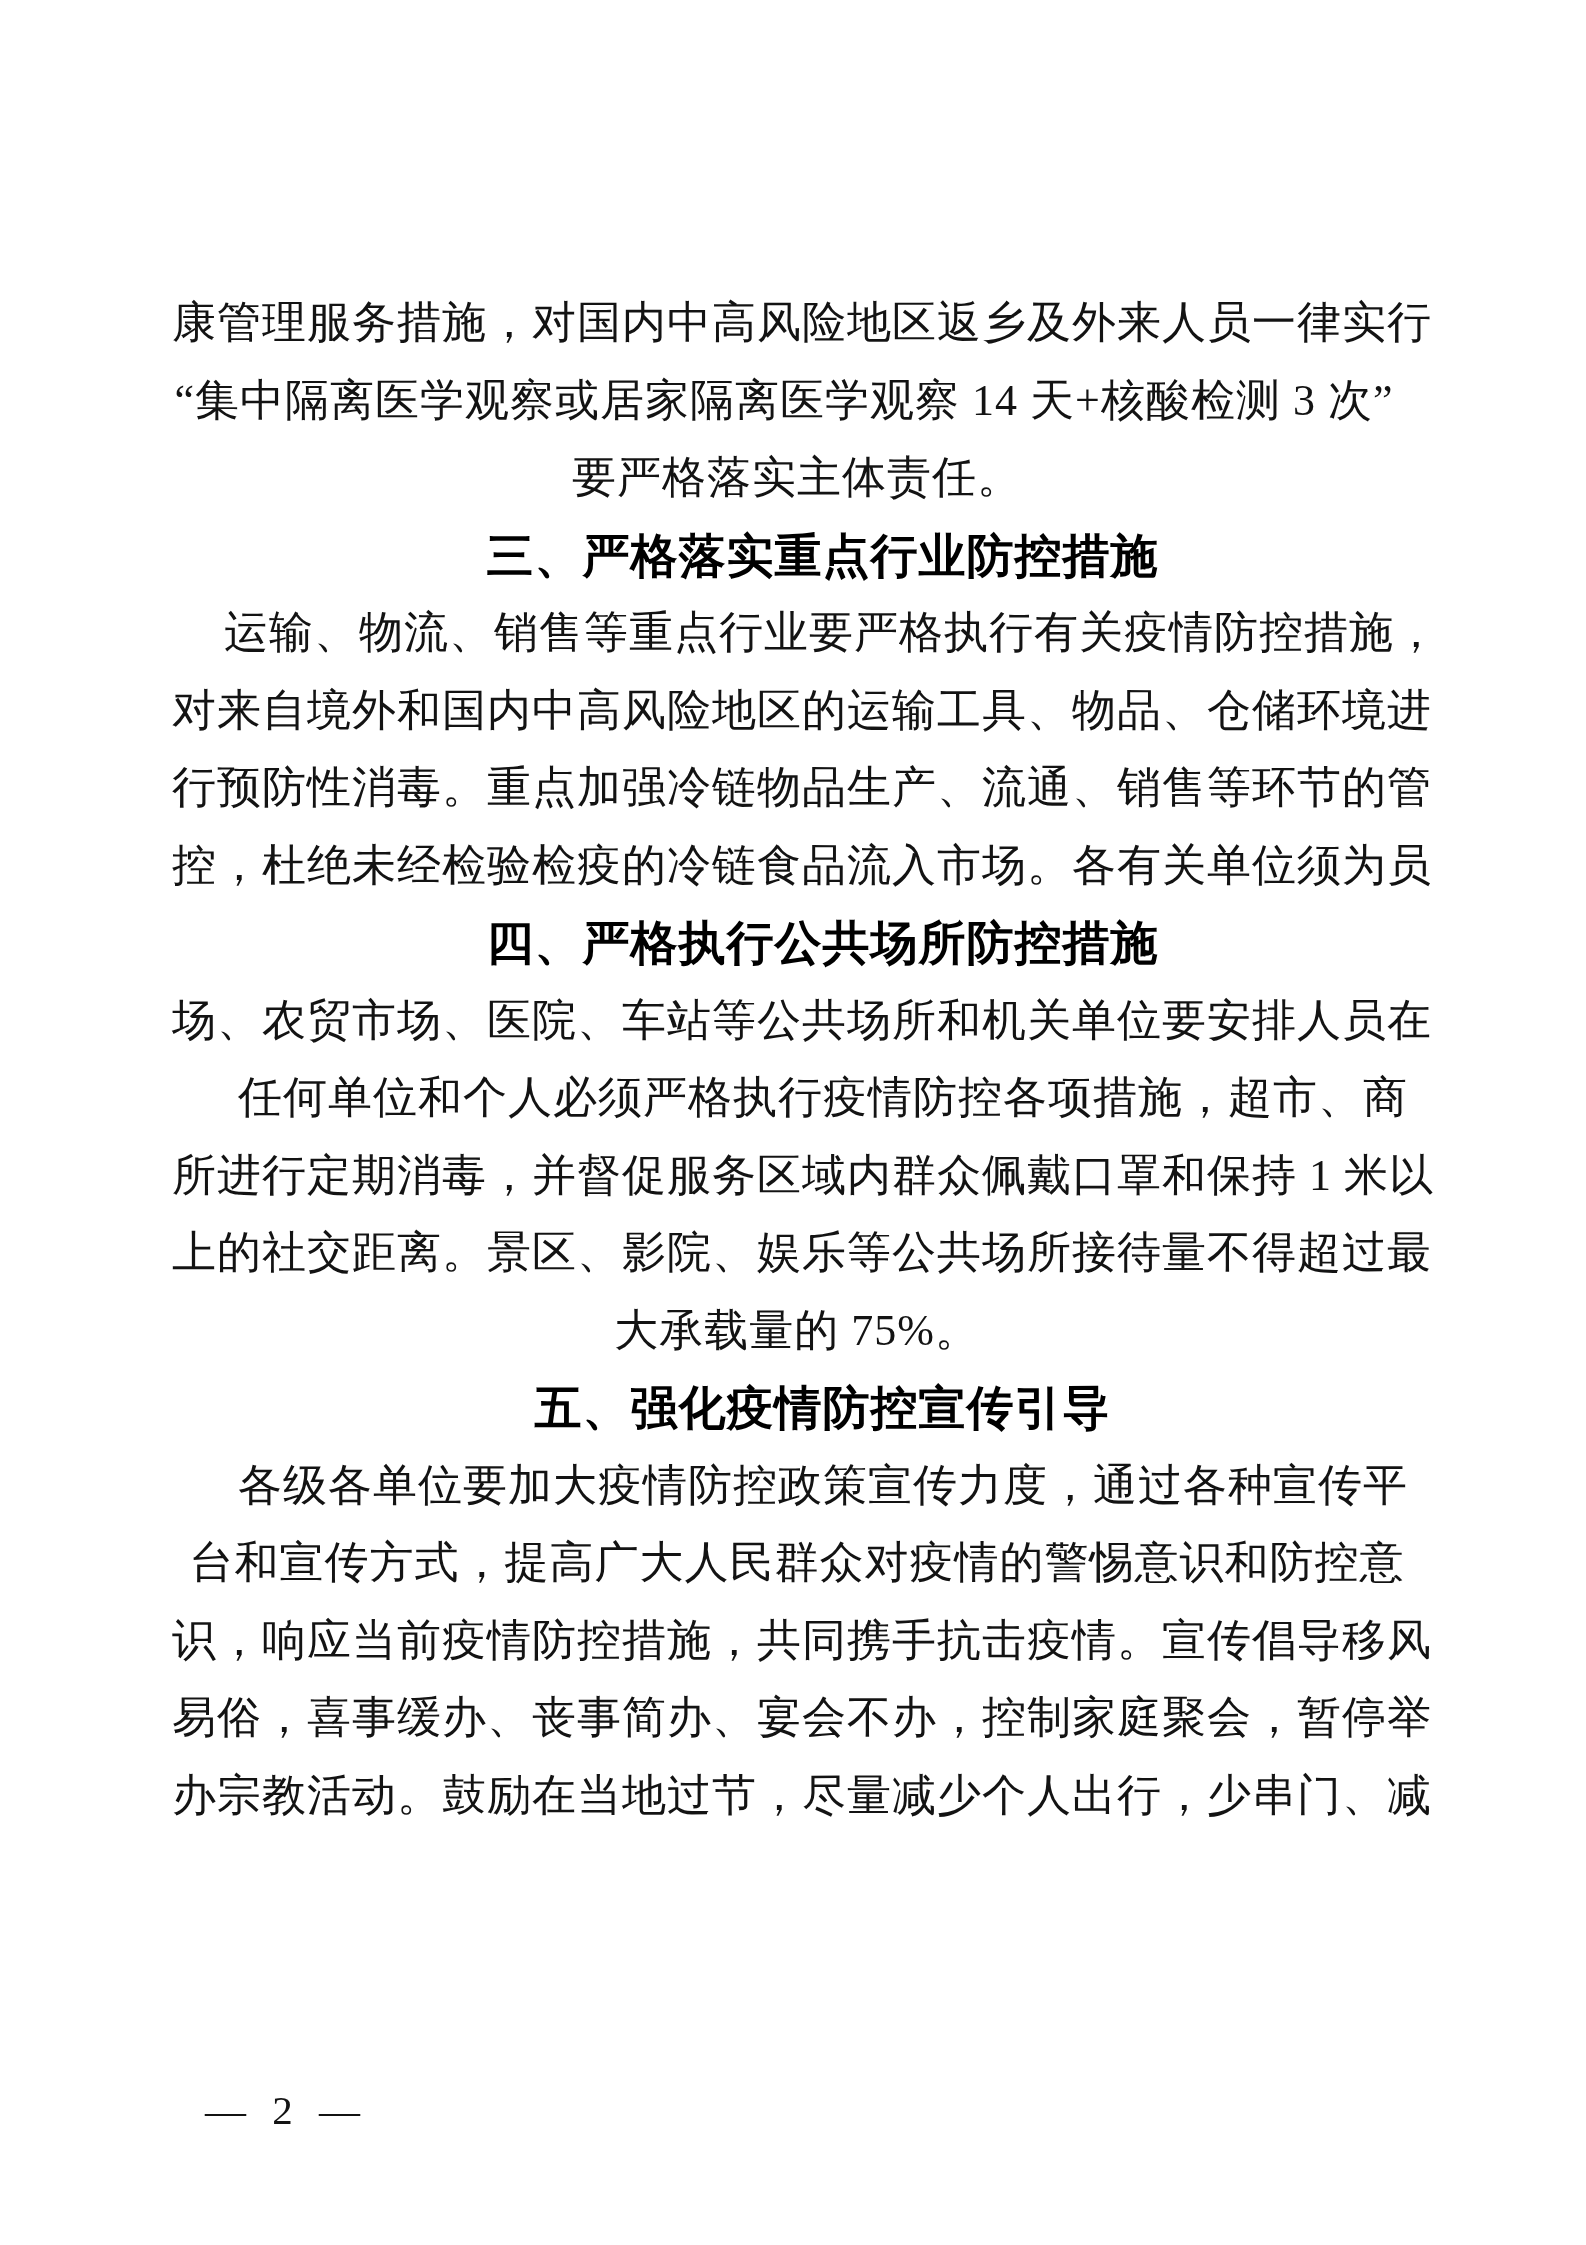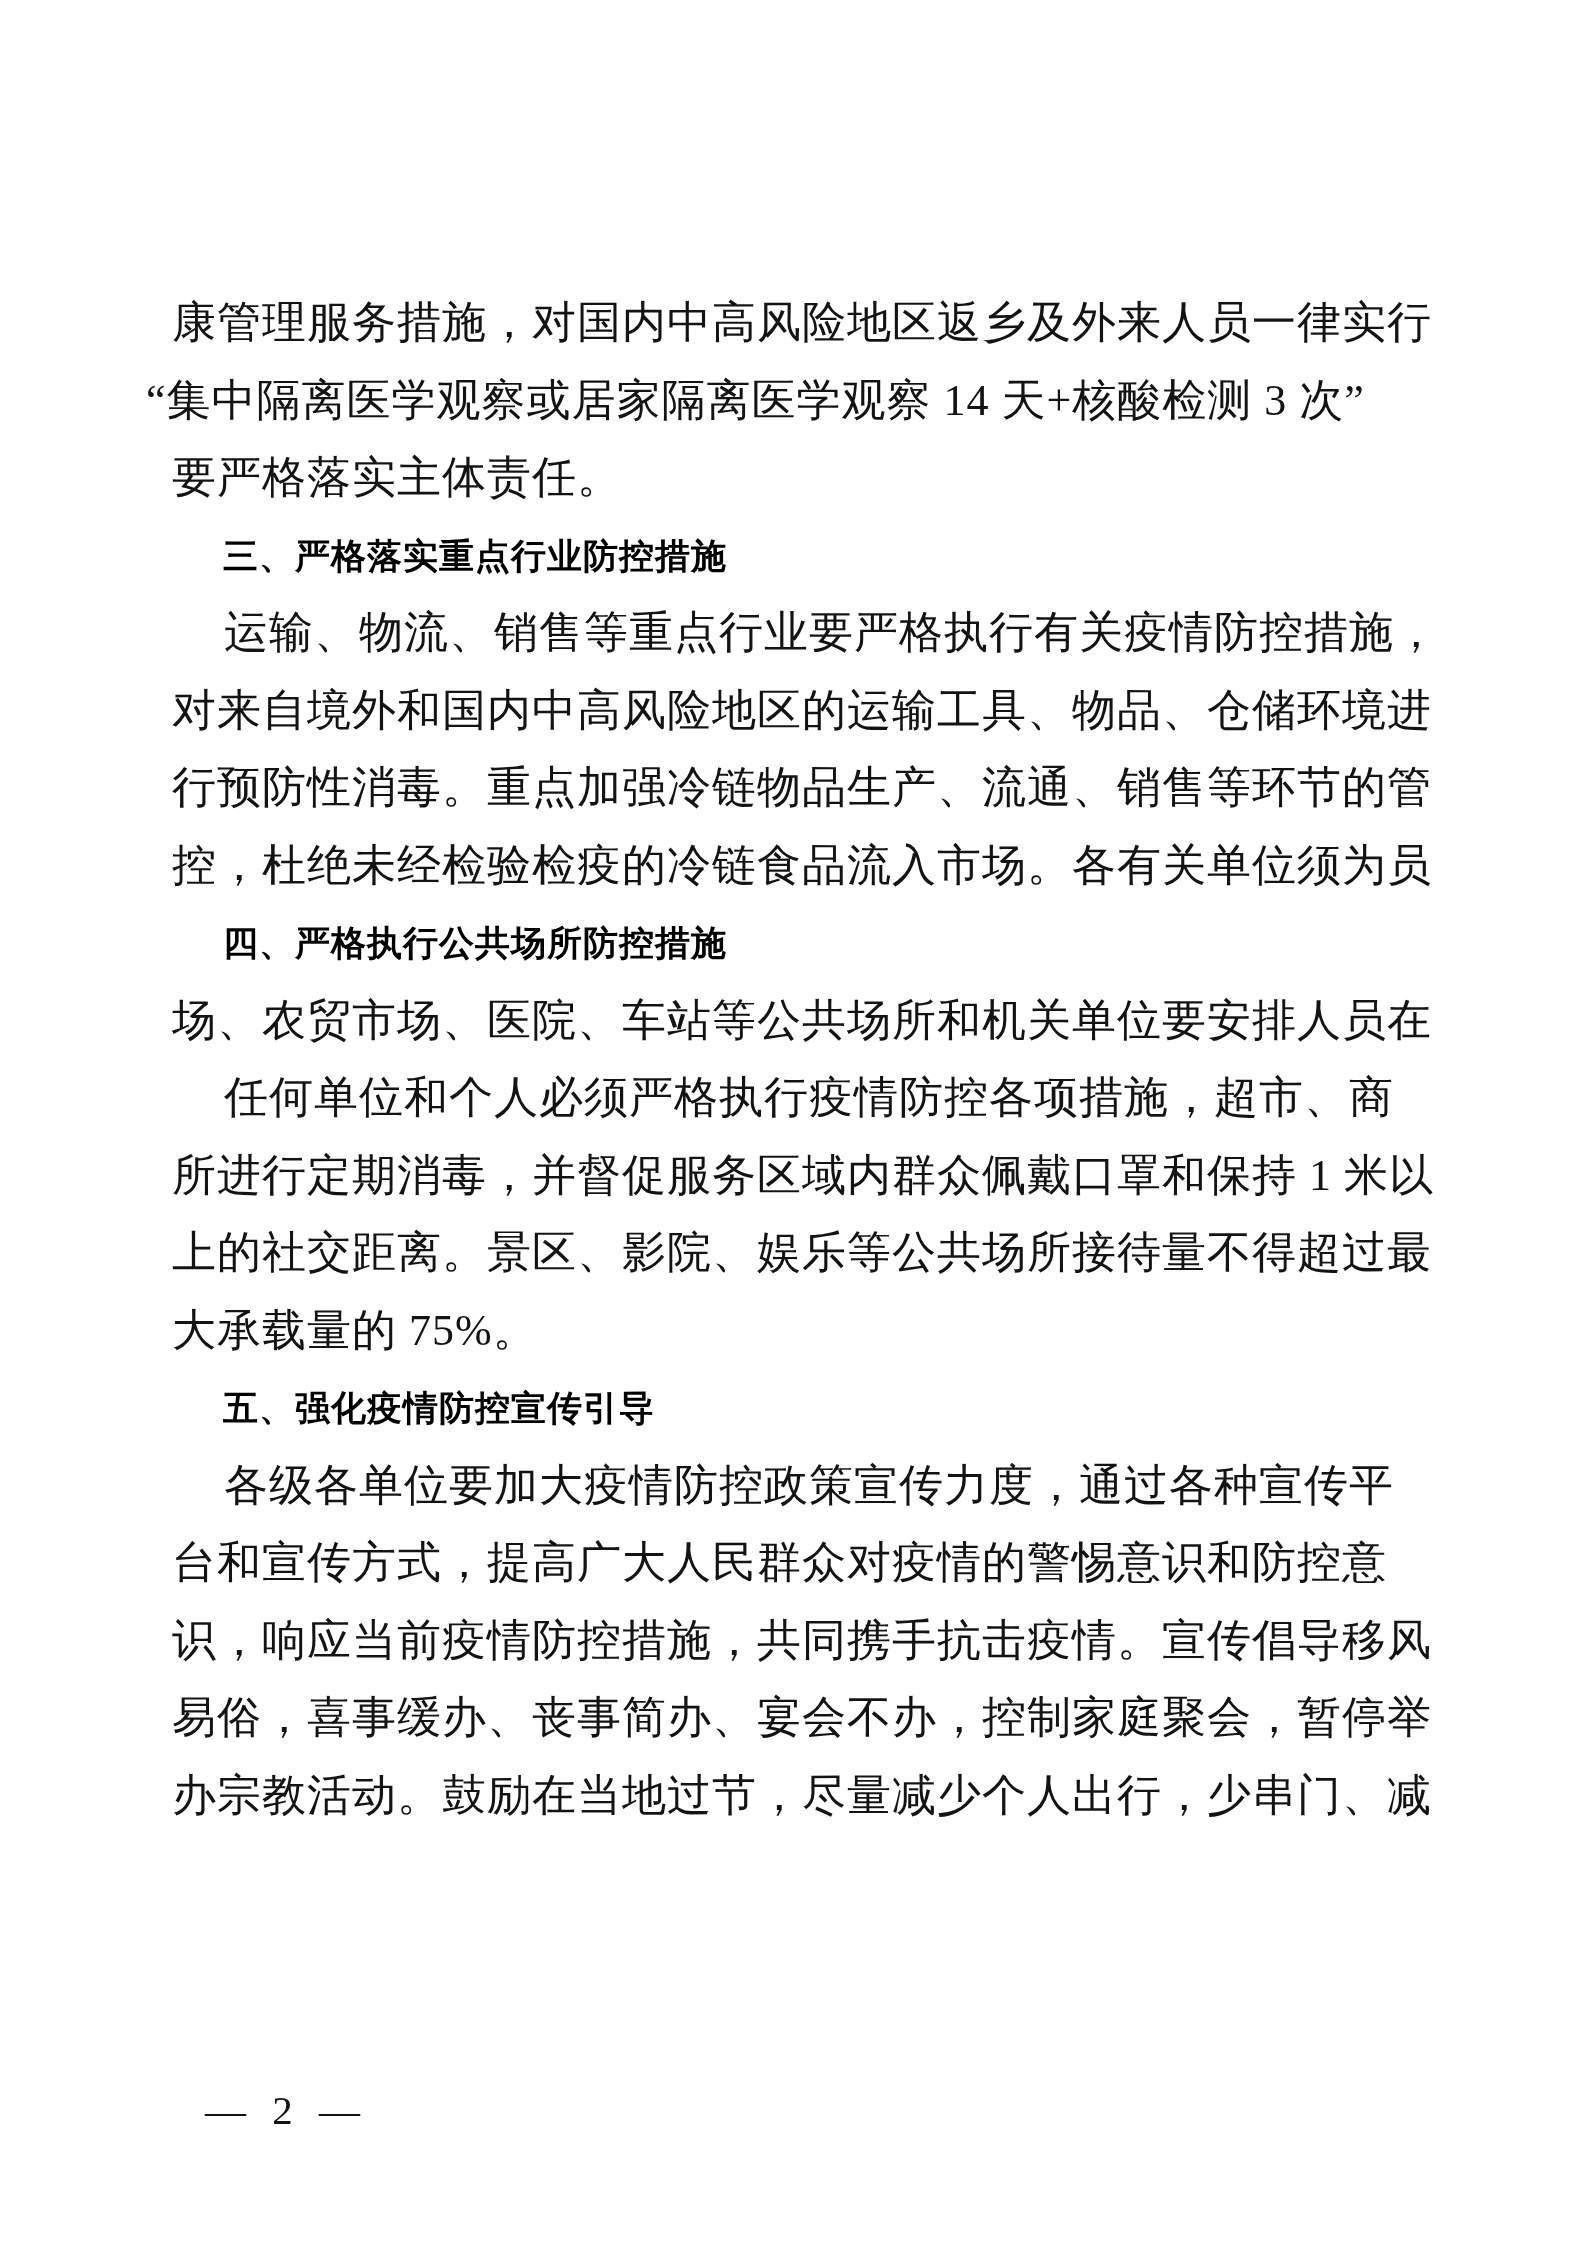--- a/index.html
+++ b/index.html
@@ -9,34 +9,35 @@
     margin:0 auto;
     background:#ffffff;
     color:#131313;
     font-family:"Liberation Serif","DejaVu Serif",serif;
     overflow:hidden;
   }
   .content{
     position:absolute;
     left:172px;top:284px;
     width:1250px;
+    text-align:center;
   }
   .line{
     height:77.5px;
     line-height:77.5px;
     font-size:44px;
     letter-spacing:1px;
     white-space:nowrap;
   }
   .line.indent{padding-left:52px;}
   .line.quote{margin-left:-26px;}
   .line.heading{
     font-family:"Liberation Sans","DejaVu Sans",sans-serif;
     font-weight:700;
-    font-size:35px;
+    font-size:47px;
     padding-left:51px;
     color:#000;
   }
   .footer{
     position:absolute;
     left:205px;top:2086px;
     font-size:41px;
     letter-spacing:8px;
     color:#131313;
     font-family:"Liberation Serif","DejaVu Serif",serif;

